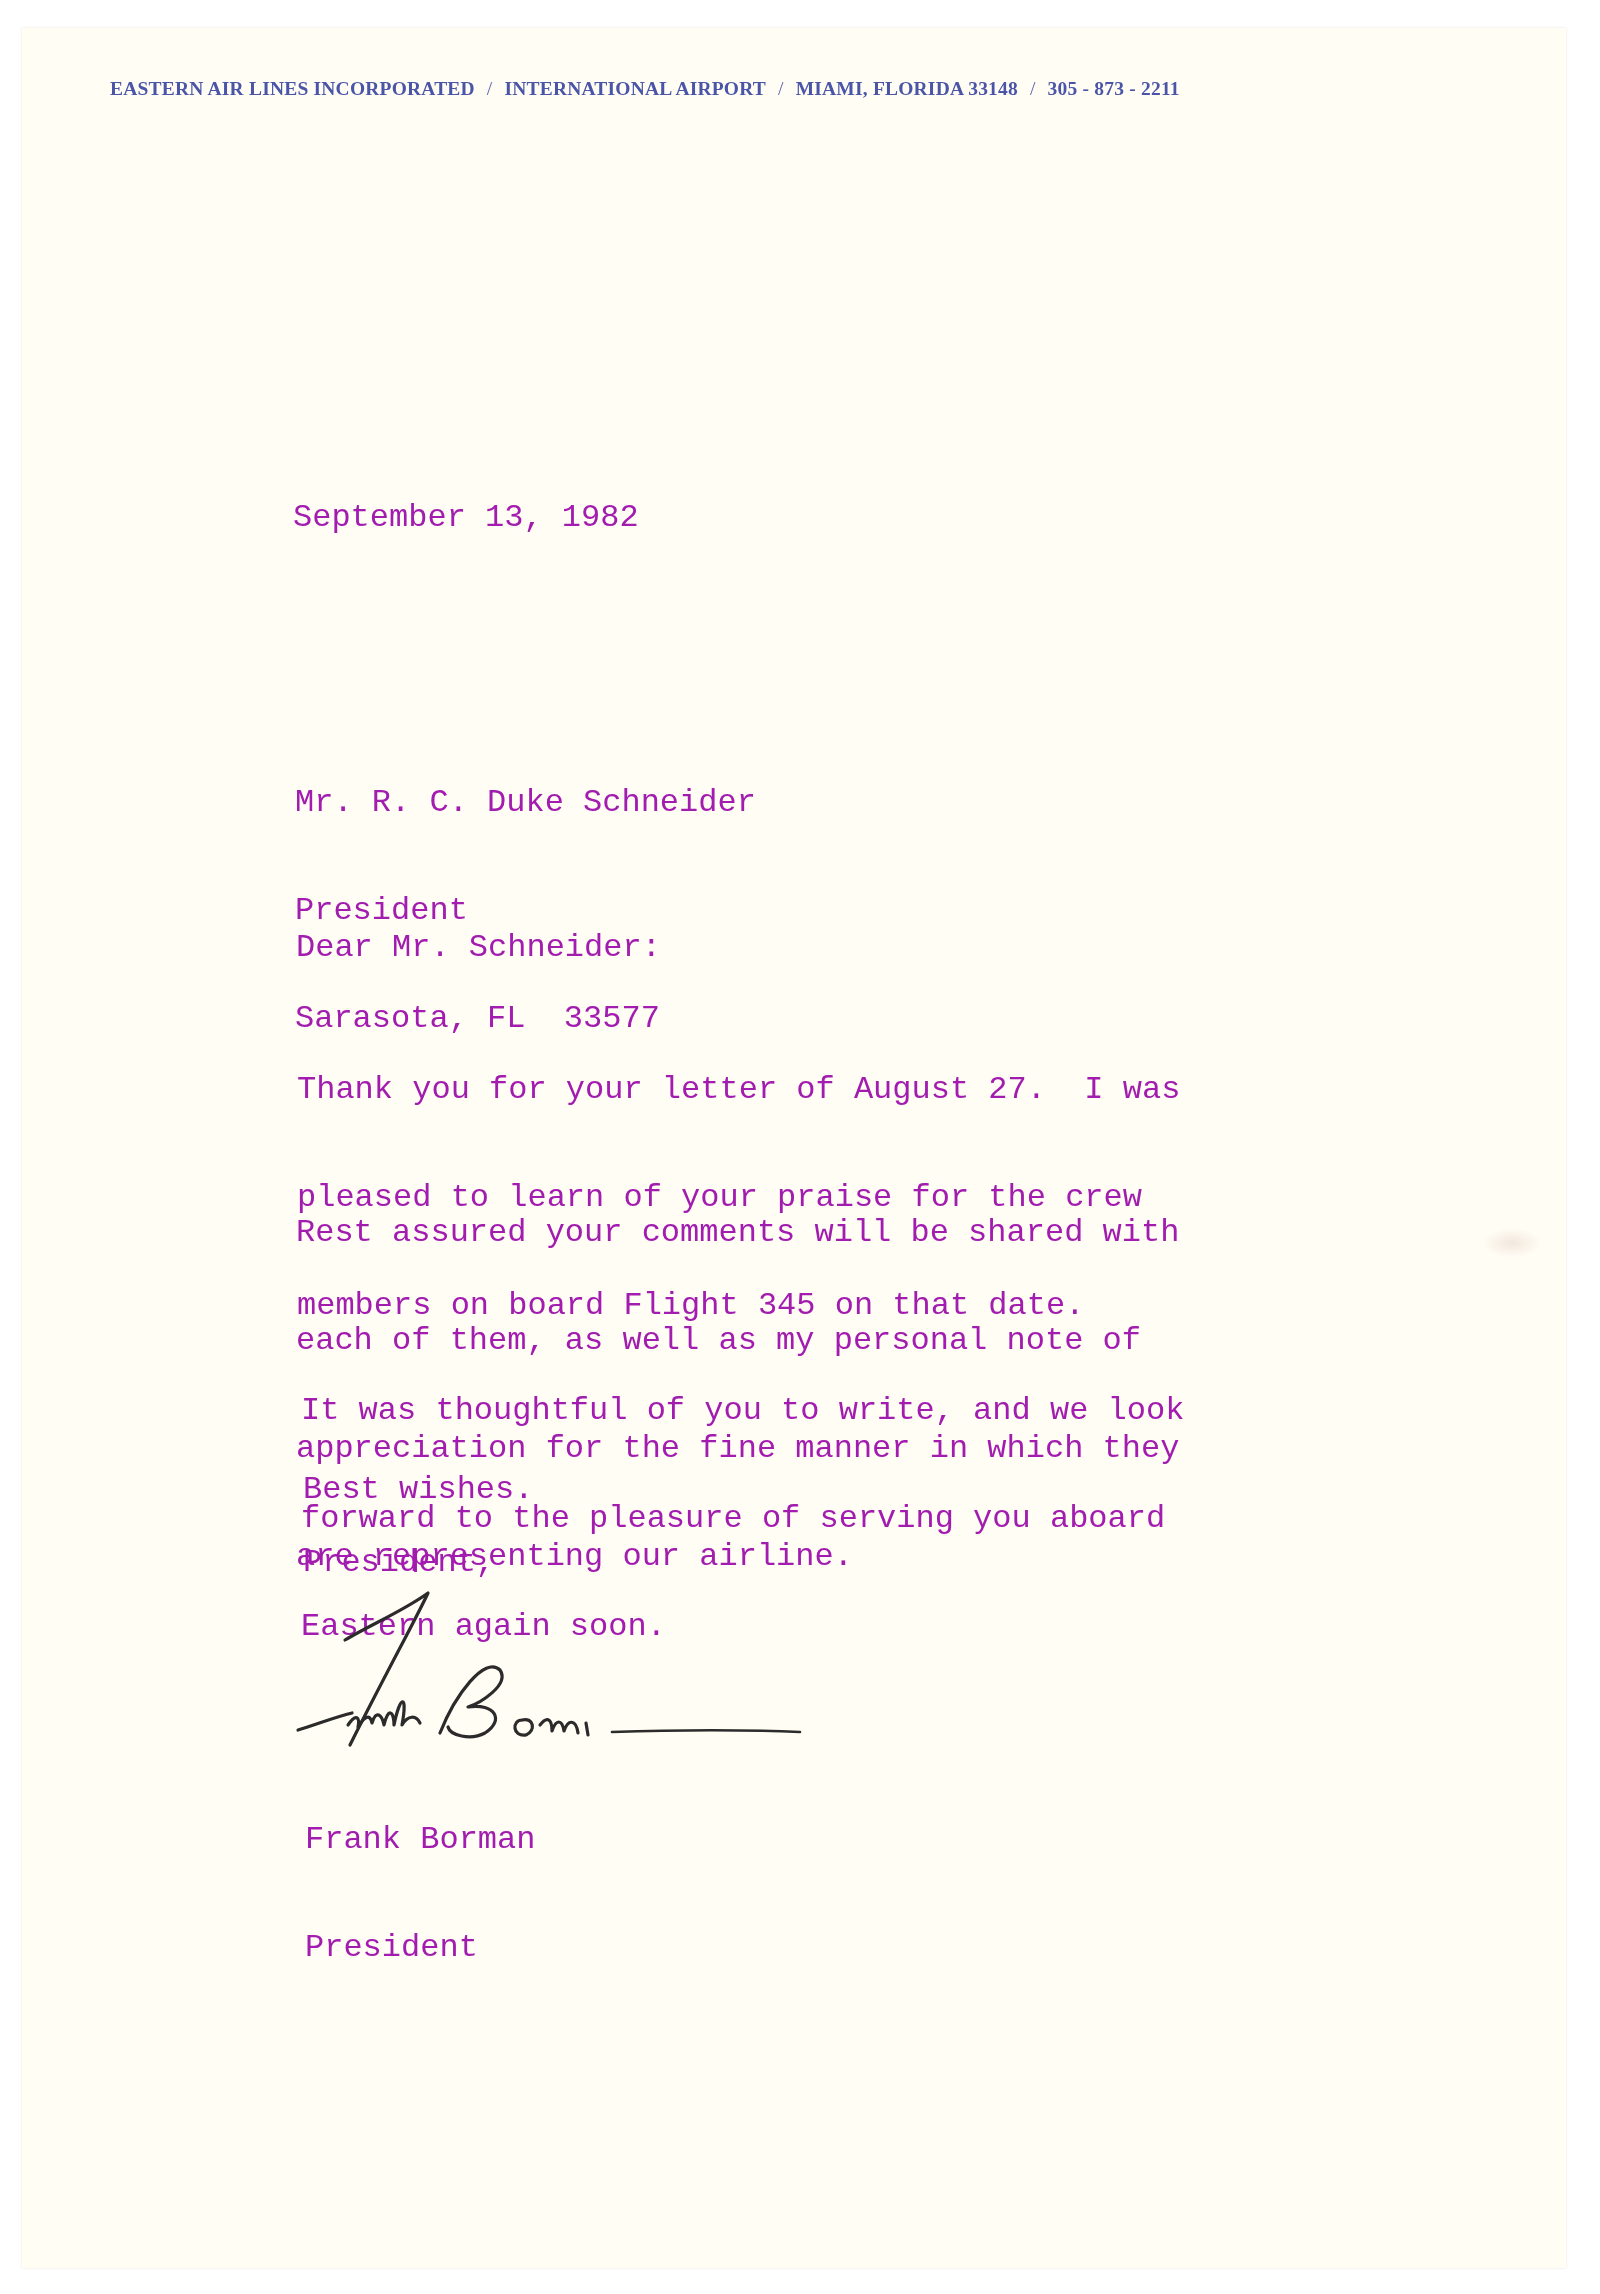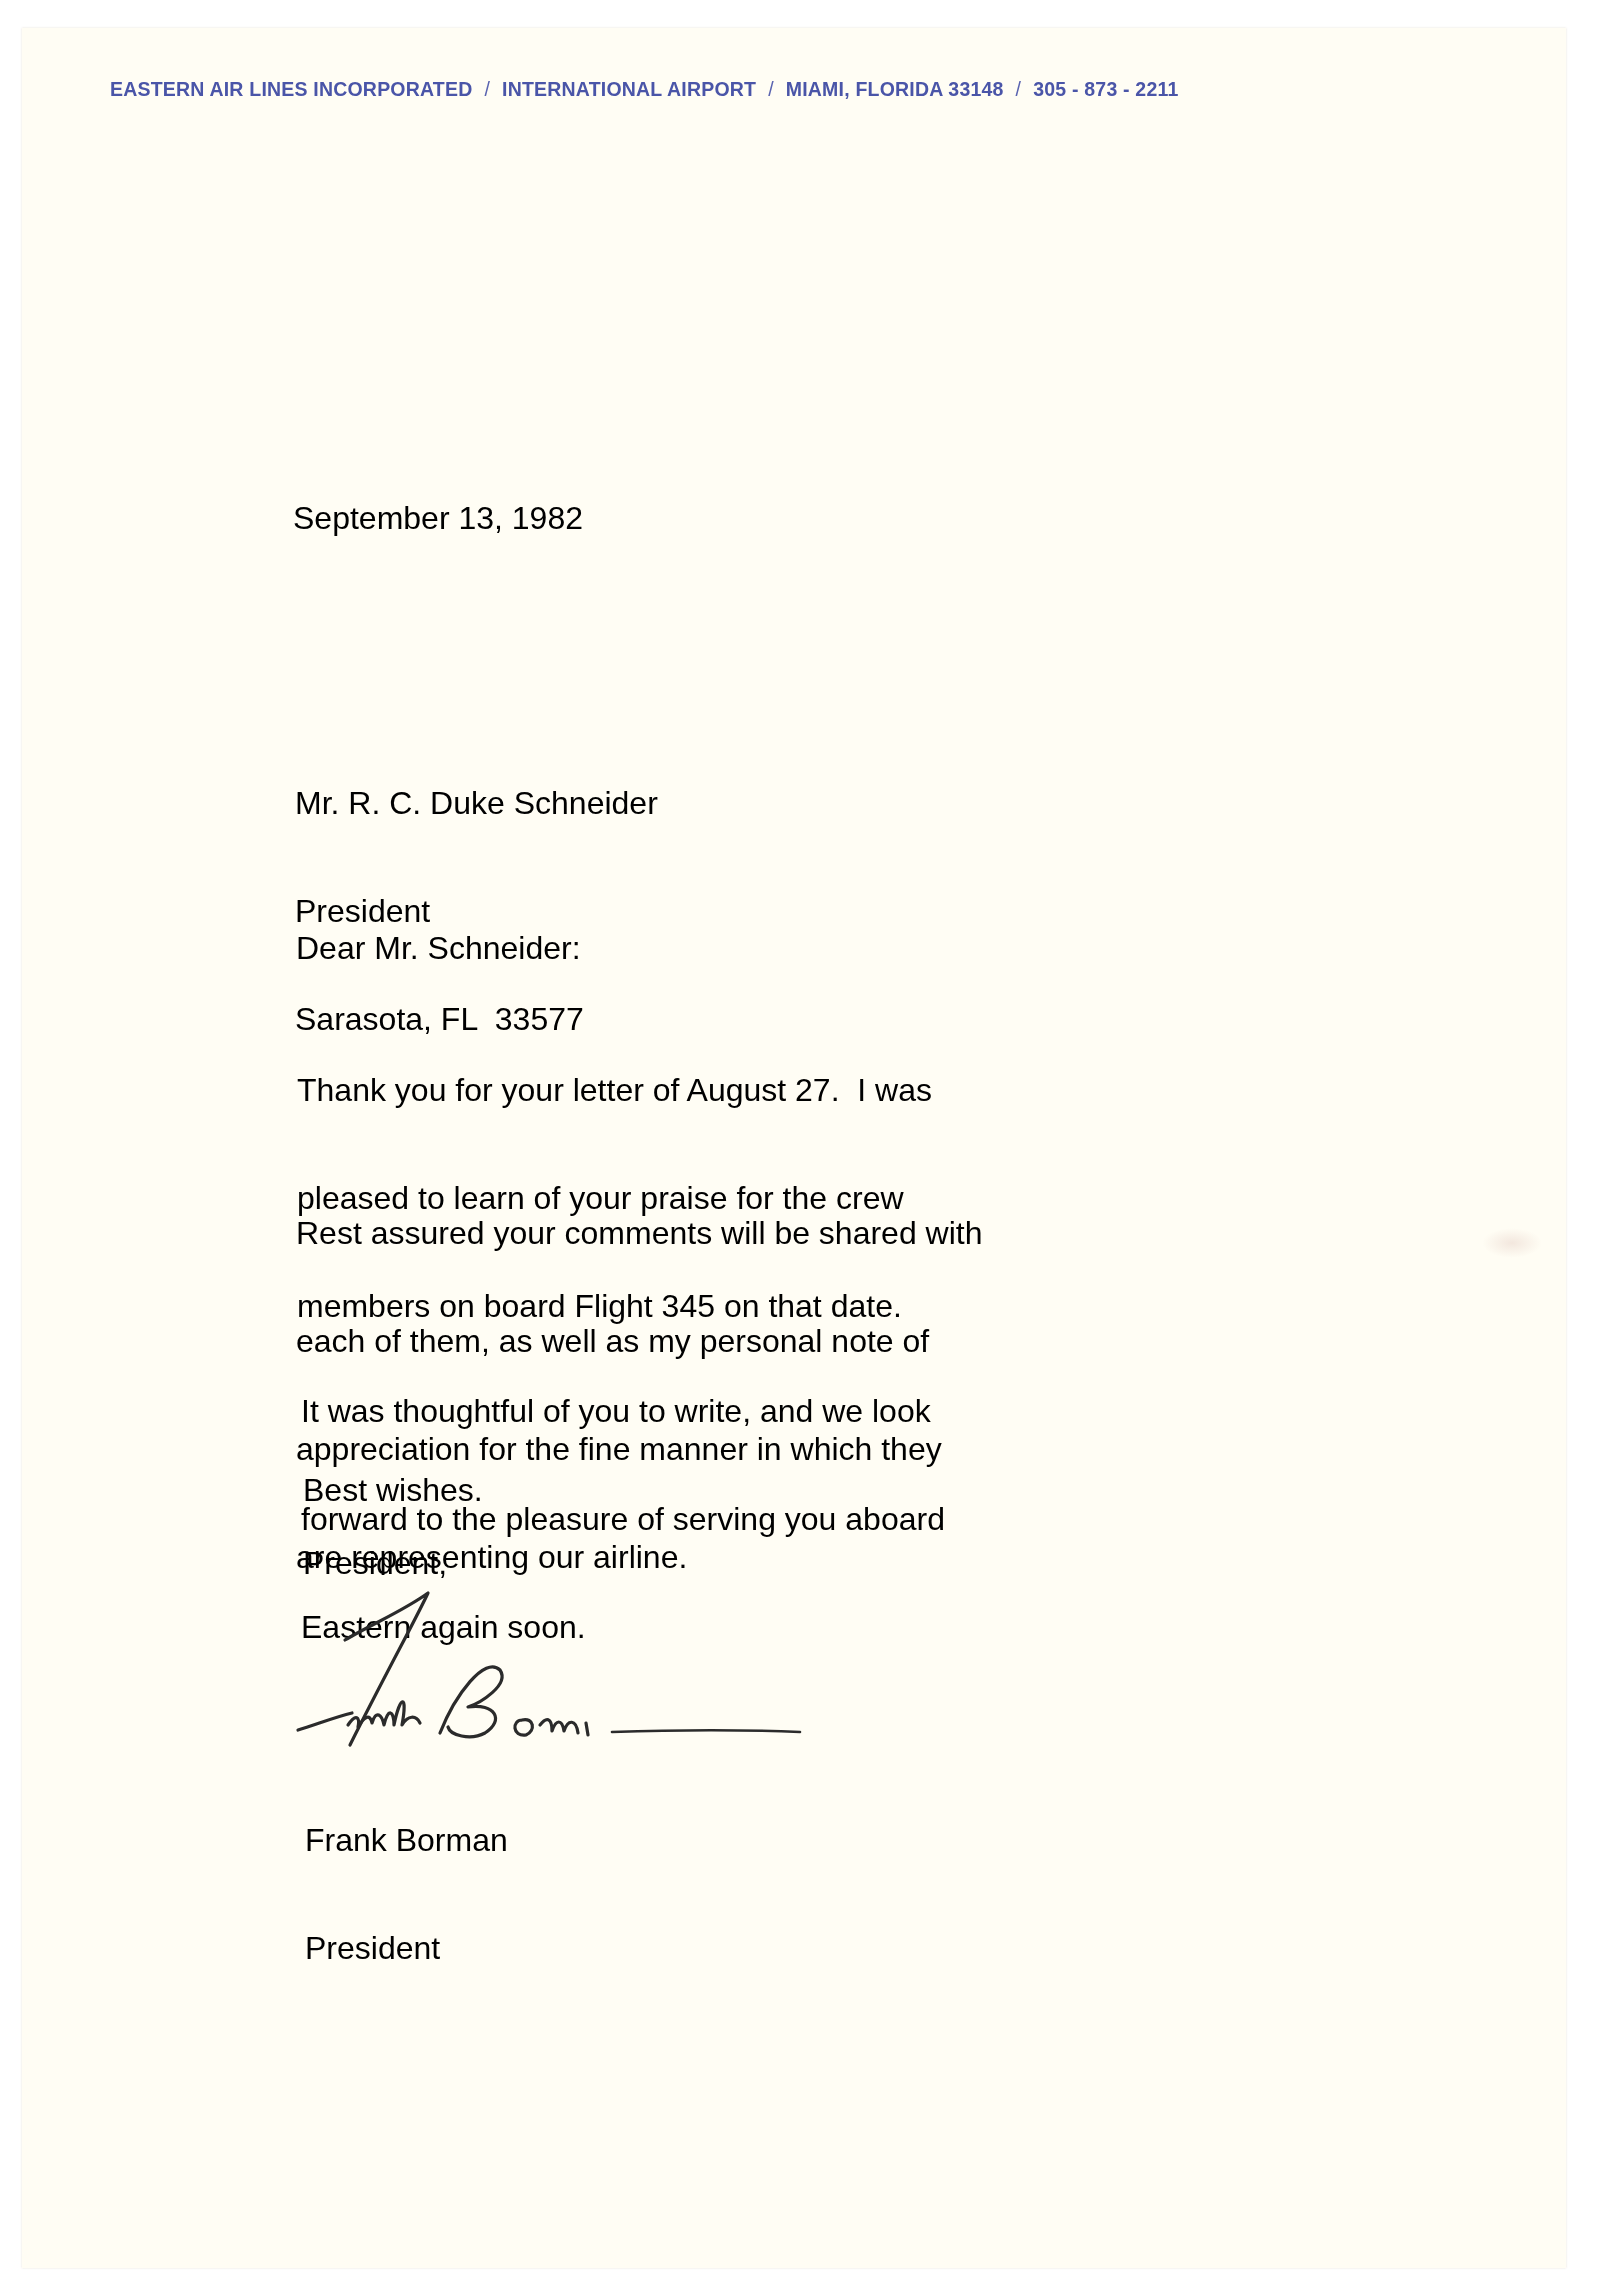--- a/index.html
+++ b/index.html
@@ -12,39 +12,39 @@
   .paper {
     position: absolute;
     left: 22px; top: 28px;
     width: 1544px; height: 2240px;
     background: #fffdf4;
     box-shadow: 0 0 2px rgba(180,170,150,0.35);
   }
   .letterhead {
     position: absolute;
     left: 110px; top: 78px;
-    font-family: Liberation Sans, sans-serif;
+    font-family: Liberation Serif, serif;
     font-weight: bold;
     font-size: 19.5px;
     letter-spacing: 0.2px;
     color: #4a55a8;
     white-space: nowrap;
   }
   .letterhead .sep {
     display: inline-block;
     font-weight: normal;
     margin: 0 12px;
     color: #5a64b0;
   }
   .typed {
     position: absolute;
-    font-family: Liberation Sans, sans-serif;
+    font-family: Liberation Mono, monospace;
     font-size: 32px;
     line-height: 36px;
-    color: #000000;
+    color: #a21caf;
     white-space: pre;
   }
   .typed .line { display: block; }
   .signature {
     position: absolute;
     left: 290px; top: 1585px;
     width: 560px; height: 180px;
   }
   .stain {
     position: absolute;

